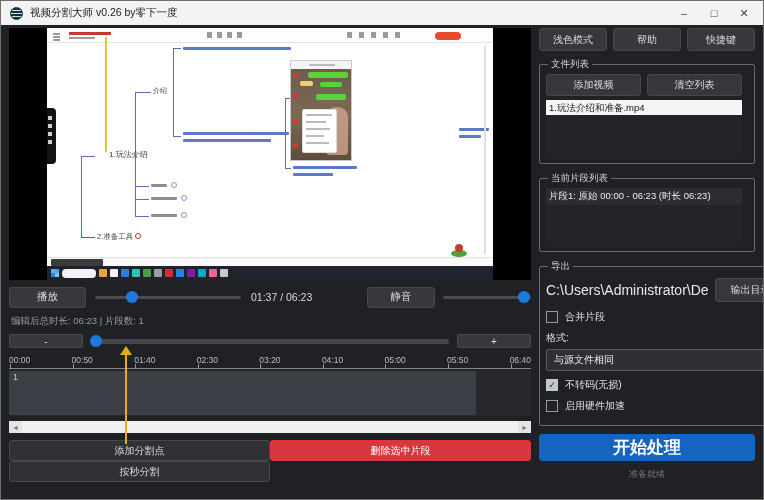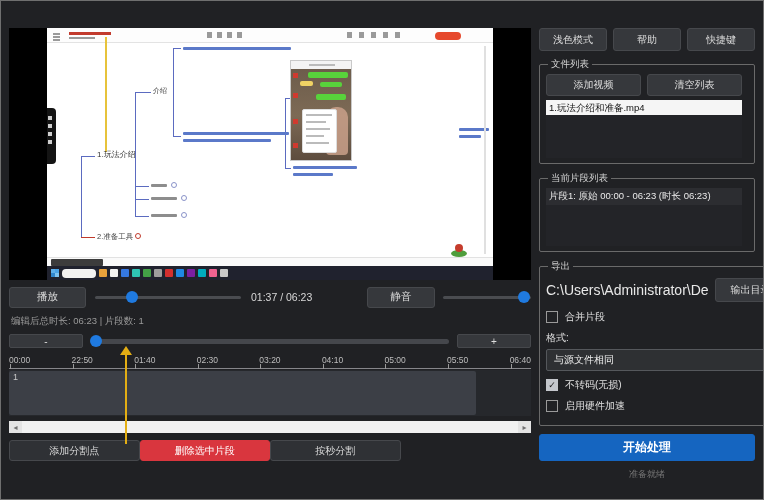--- a/index.html
+++ b/index.html
@@ -79,21 +79,21 @@
   .rtick { position:relative; font-size:8.5px; color:#bdbdbd; padding-top:2px; }
   .rtick::after { content:""; position:absolute; left:1px; bottom:-1px; width:1px; height:5px; background:#9a9a9a; }
   .track-area { position:relative; height:46px; background:#26282c; margin-top:1px; }
   .segment { position:absolute; left:0; top:1px; bottom:1px; width:89.5%; background:#3c3f46; border-radius:2px; padding:1px 4px; font-size:9px; color:#c8c8c8; }
   .h-scrollbar { position:relative; height:12px; background:#f1f1f1; margin-top:5px; display:flex; justify-content:space-between; }
   .sb-btn { width:13px; height:12px; background:#e4e4e4; color:#707070; font-size:8px; display:flex; align-items:center; justify-content:center; }
   .playhead { position:absolute; left:110px; top:-7px; width:14px; height:98px; pointer-events:none; }
   .ph-arrow { width:0; height:0; margin:0 auto; border-left:6px solid transparent; border-right:6px solid transparent; border-bottom:9px solid #e3ae14; }
   .ph-line { width:2px; height:calc(100% - 9px); background:#e3ae14; margin:0 auto; }
 
-  .action-grid { display:grid; grid-template-columns:1fr 1fr 1fr 1fr; }
+  .action-grid { display:grid; grid-template-columns:1fr 1fr; }
   .action-grid .btn { height:21px; font-size:10px; background:#2f3135; }
   .btn-danger { background:#d9363e !important; border-color:#d9363e !important; color:#fff !important; }
 
   
   .top-btn-row { display:flex; gap:6px; height:23px; margin-bottom:7px;align-items:flex-end; }
   .top-btn-row .btn { flex:1; height:23px; font-size:10px; }
   fieldset { border:1px solid #6a6a6a; border-radius:2px; padding:3px 12px 5px 6px; margin-bottom:8px; }
   legend { font-size:9.5px; color:#d6d6d6; padding:0 3px; margin-left:2px; }
   .small-btn-row { display:flex; gap:6px; height:22px; margin-bottom:4px; }
   .small-btn-row .btn { flex:1; font-size:10px; }
@@ -104,28 +104,37 @@
   .path-row { display:flex; align-items:center; gap:6px; margin:2px 0 8px 0; }
   .path-text { flex:1; color:#e8e8e8; font-size:14px; white-space:nowrap; overflow:hidden; }
   .output-btn { width:72px; height:24px; font-size:10px; flex:none; }
   .chk-row { display:flex; align-items:center; gap:7px; margin:7px 0; }
   .chk { width:12px; height:12px; border:1px solid #9a9a9a; background:#202124; display:flex; align-items:center; justify-content:center; font-size:9px; color:#1d1d1d; }
   .chk.checked { background:#c4c7cc; border-color:#c4c7cc; }
   .chk-label { font-size:10px; color:#e0e0e0; }
   .format-label { font-size:10px; color:#e0e0e0; margin:6px 0 4px 0; }
   .select-box { height:22px; background:#2e3033; border:1px solid #55585c; border-radius:2px; display:flex; align-items:center; padding:0 7px; font-size:10px; color:#ececec; }
   .select-box .caret { margin-left:auto; font-size:8px; color:#bbb; }
-  .start-btn { height:27px; background:#1565c0; border:1px solid #1565c0; color:#fff; font-weight:bold; font-size:12px; border-radius:3px; }
+  .start-btn { height:27px; background:#1565c0; border:1px solid #1565c0; color:#fff; font-weight:bold; font-size:17px; border-radius:3px; }
   .status-text { text-align:center; color:#767676; font-size:9px; margin-top:7px; }
 </style>
 </head>
 <body>
 
 <div id="window">
 
+  <div class="titlebar">
+    <div class="app-icon"></div>
+    <div class="title-text">视频分割大师 v0.26 by零下一度</div>
+    <div class="win-controls">
+      <div class="win-btn">–</div>
+      <div class="win-btn">□</div>
+      <div class="win-btn">✕</div>
+    </div>
+  </div>
 
   <div class="body">
 
     <div class="left-col">
 
       <div class="video-area">
         <div class="video-content">
 
           <div class="vc-toolbar">
             <div class="vtb" style="left:6px;top:5px;width:7px;height:1.5px;box-shadow:0 3px 0 #9a9a9a, 0 6px 0 #9a9a9a;"></div>
@@ -154,21 +163,21 @@
           <div class="mline" style="left:88px;top:171px;width:14px;height:1px;"></div>
           <div class="mline" style="left:88px;top:188px;width:14px;height:1px;"></div>
           <div class="mline" style="left:126px;top:20px;width:1px;height:88px;"></div>
           <div class="mline" style="left:126px;top:20px;width:8px;height:1px;"></div>
           <div class="mline" style="left:126px;top:108px;width:8px;height:1px;"></div>
           <div class="mline" style="left:126px;top:62px;width:-0px;height:1px;"></div>
           <div class="mline" style="left:238px;top:70px;width:1px;height:70px;"></div>
           <div class="mline" style="left:238px;top:70px;width:6px;height:1px;"></div>
           <div class="mline" style="left:238px;top:140px;width:6px;height:1px;"></div>
 
-          <div class="mnode" style="left:50px;top:122px;font-size:8px;">1.玩法介绍</div>
+          <div class="mnode" style="left:62px;top:122px;font-size:8px;">1.玩法介绍</div>
           <div class="mnode" style="left:50px;top:204px;font-size:7.5px;color:#444;">2.准备工具</div>
           <div class="mnode" style="left:106px;top:58px;">介绍</div>
           <div class="mini-circle red" style="left:88px;top:205px;"></div>
 
           <div class="skel blue" style="left:136px;top:19px;width:108px;"></div>
           <div class="skel blue" style="left:136px;top:104px;width:106px;"></div>
           <div class="skel blue" style="left:136px;top:111px;width:88px;"></div>
           <div class="skel" style="left:104px;top:156px;width:16px;"></div>
           <div class="mini-circle" style="left:124px;top:154px;"></div>
           <div class="skel" style="left:104px;top:169px;width:26px;"></div>
@@ -248,21 +257,21 @@
         <div class="zoom-slider">
           <div class="track"></div>
           <div class="handle" style="left:1.5%;"></div>
         </div>
         <div class="btn zoom-btn">+</div>
       </div>
 
       <div class="timeline-wrap">
         <div class="ruler">
           <div class="rtick">00:00</div>
-          <div class="rtick">22:50</div>
+          <div class="rtick">00:50</div>
           <div class="rtick">01:40</div>
           <div class="rtick">02:30</div>
           <div class="rtick">03:20</div>
           <div class="rtick">04:10</div>
           <div class="rtick">05:00</div>
           <div class="rtick">05:50</div>
           <div class="rtick">06:40</div>
         </div>
         <div class="track-area">
           <div class="segment">1</div>

